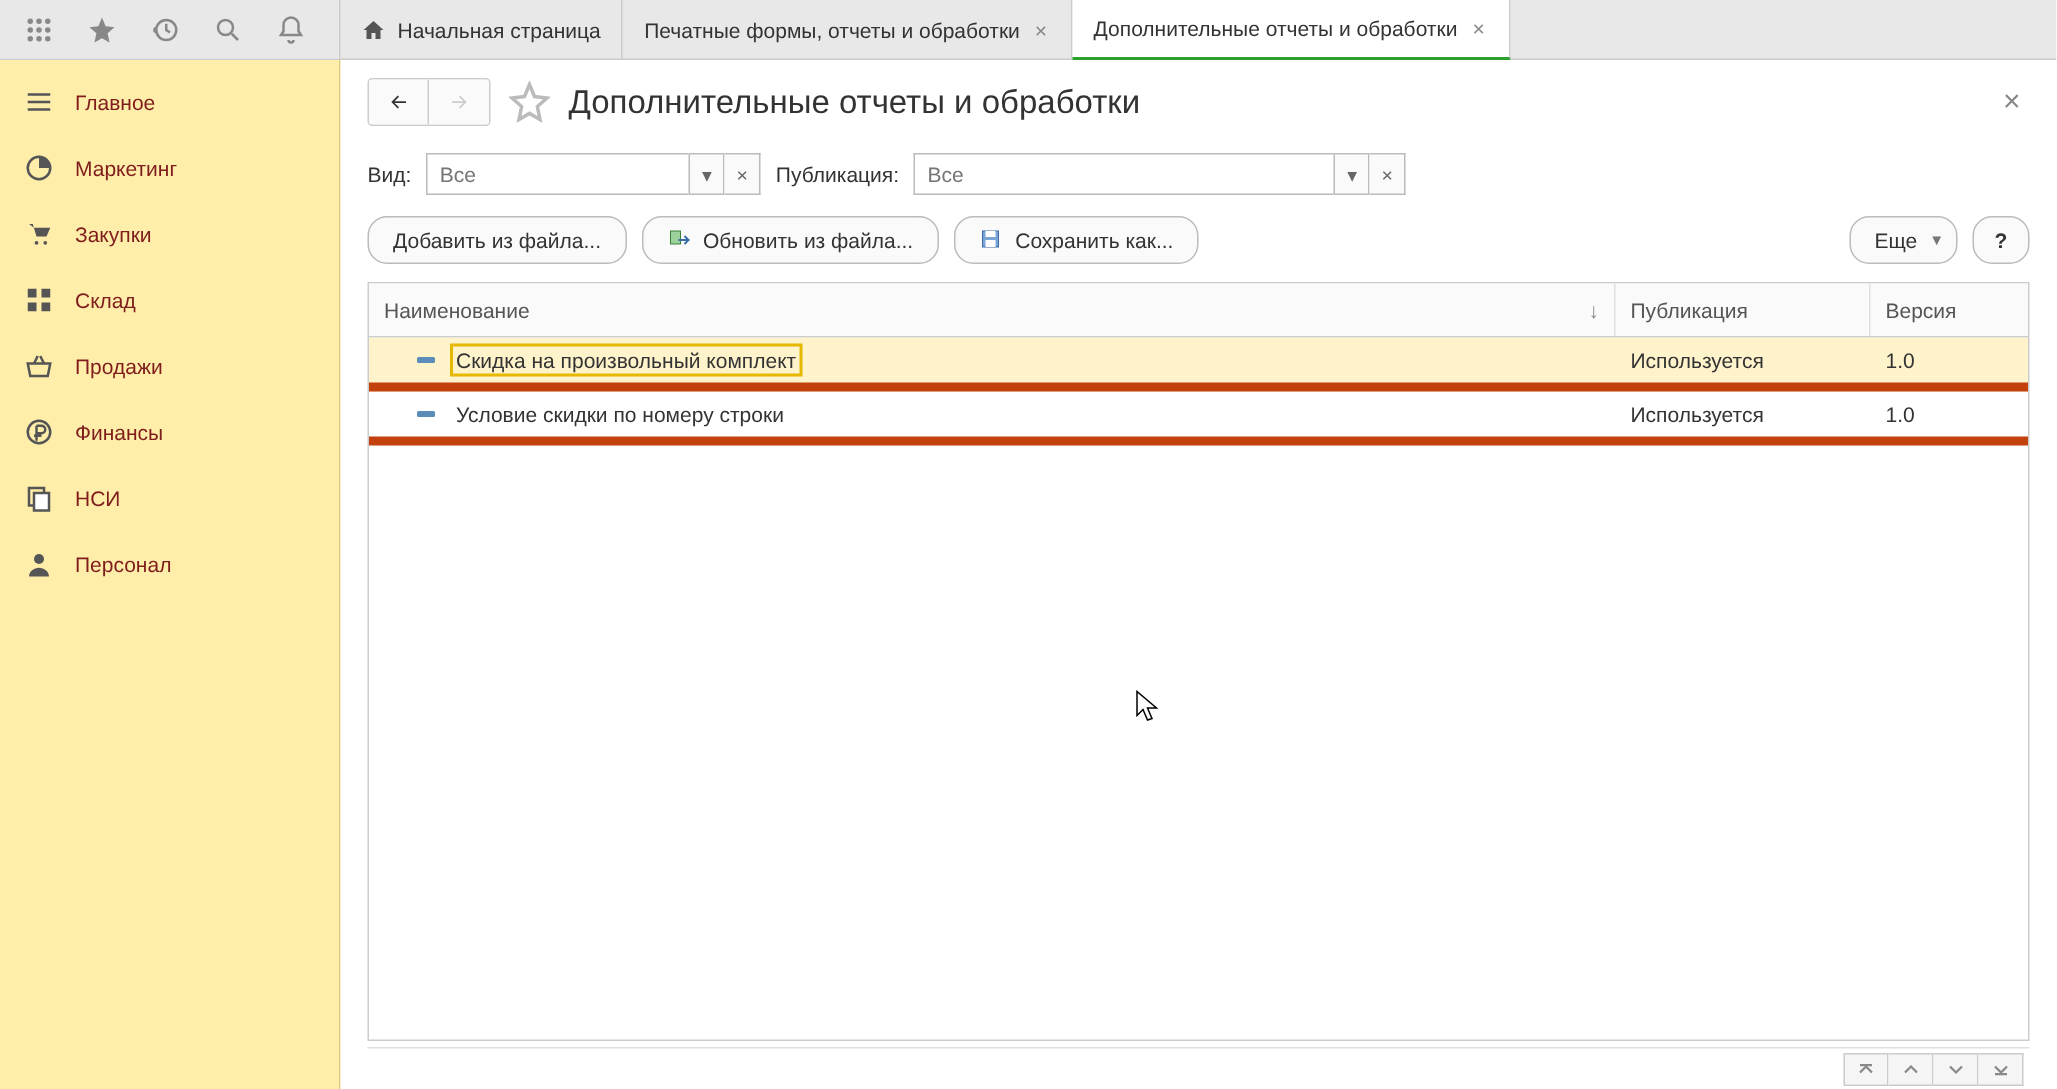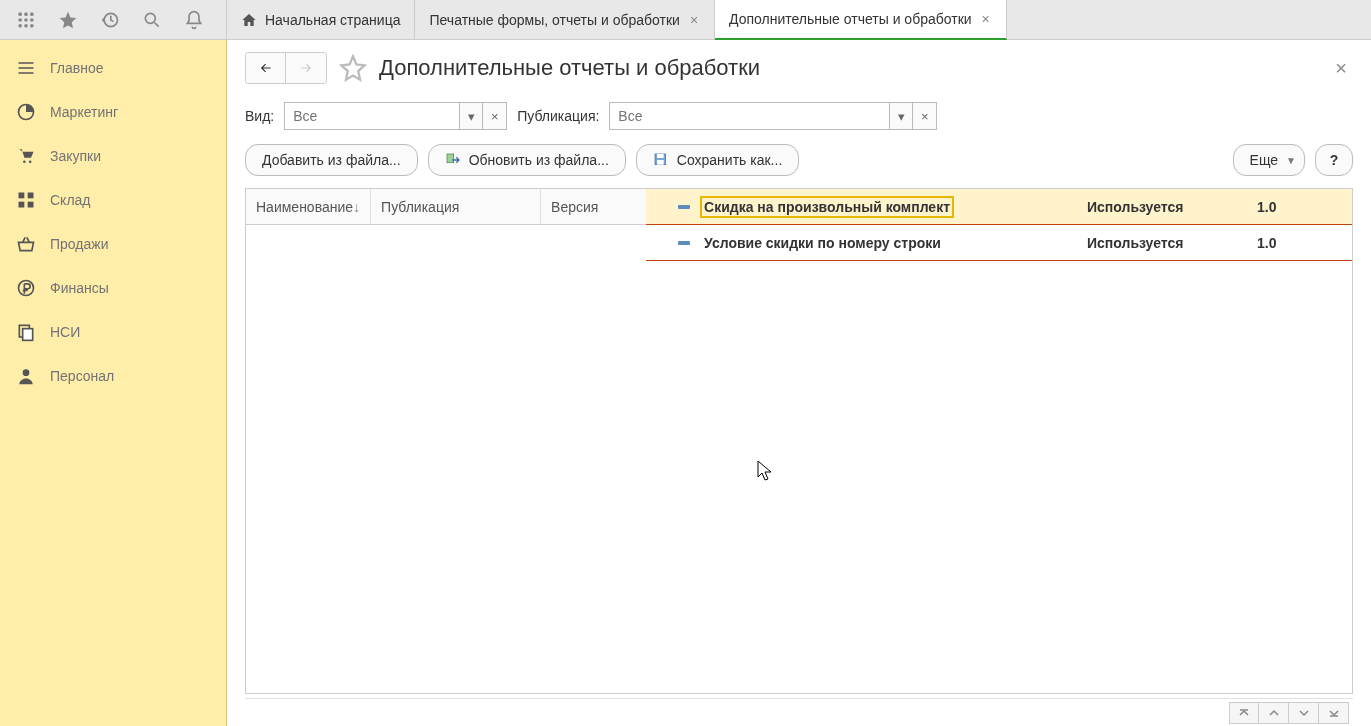--- a/index.html
+++ b/index.html
@@ -79,21 +79,21 @@
     background: #ffedaa;
     border-right: 1px solid #d9c77c;
     padding-top: 6px;
   }
   .sidebar-item {
     display: flex;
     align-items: center;
     gap: 14px;
     padding: 12px 16px;
     cursor: pointer;
-    color: #737373;
+    color: #7f1d1d;
   }
   .sidebar-icon {
     width: 20px;
     height: 20px;
     color: #555;
     display: flex;
     align-items: center;
     justify-content: center;
   }
   .sidebar-icon svg { width: 20px; height: 20px; }
@@ -214,21 +214,21 @@
   .btn-help {
     width: 38px;
     padding: 0;
     justify-content: center;
     font-weight: bold;
   }
   .grid {
     border: 1px solid #ccc;
     flex: 1;
     display: flex;
-    flex-direction: row;
+    flex-direction: column;
     min-height: 0;
   }
   .grid-header {
     display: flex;
     background: #fafafa;
     border-bottom: 1px solid #ccc;
     height: 36px;
   }
   .grid-hcell {
     padding: 8px 10px;
@@ -242,23 +242,22 @@
   .sort-arrow { margin-left: auto; color: #888; }
   .col-pub { width: 170px; }
   .col-ver { width: 105px; }
   .grid-body {
     flex: 1;
     overflow: auto;
   }
   .grid-row {
     display: flex;
     height: 36px;
-    border-bottom: 1px solid #c2410c;
-    align-items: center;
-    font-weight: bold;
+    border-bottom: 6px solid #c2410c;
+    align-items: center;
   }
   .grid-row.selected { background: #fff3cc; }
   .grid-cell {
     padding: 4px 10px;
     display: flex;
     align-items: center;
   }
   .grid-cell.col-name {
     padding-left: 32px;
     gap: 10px;

